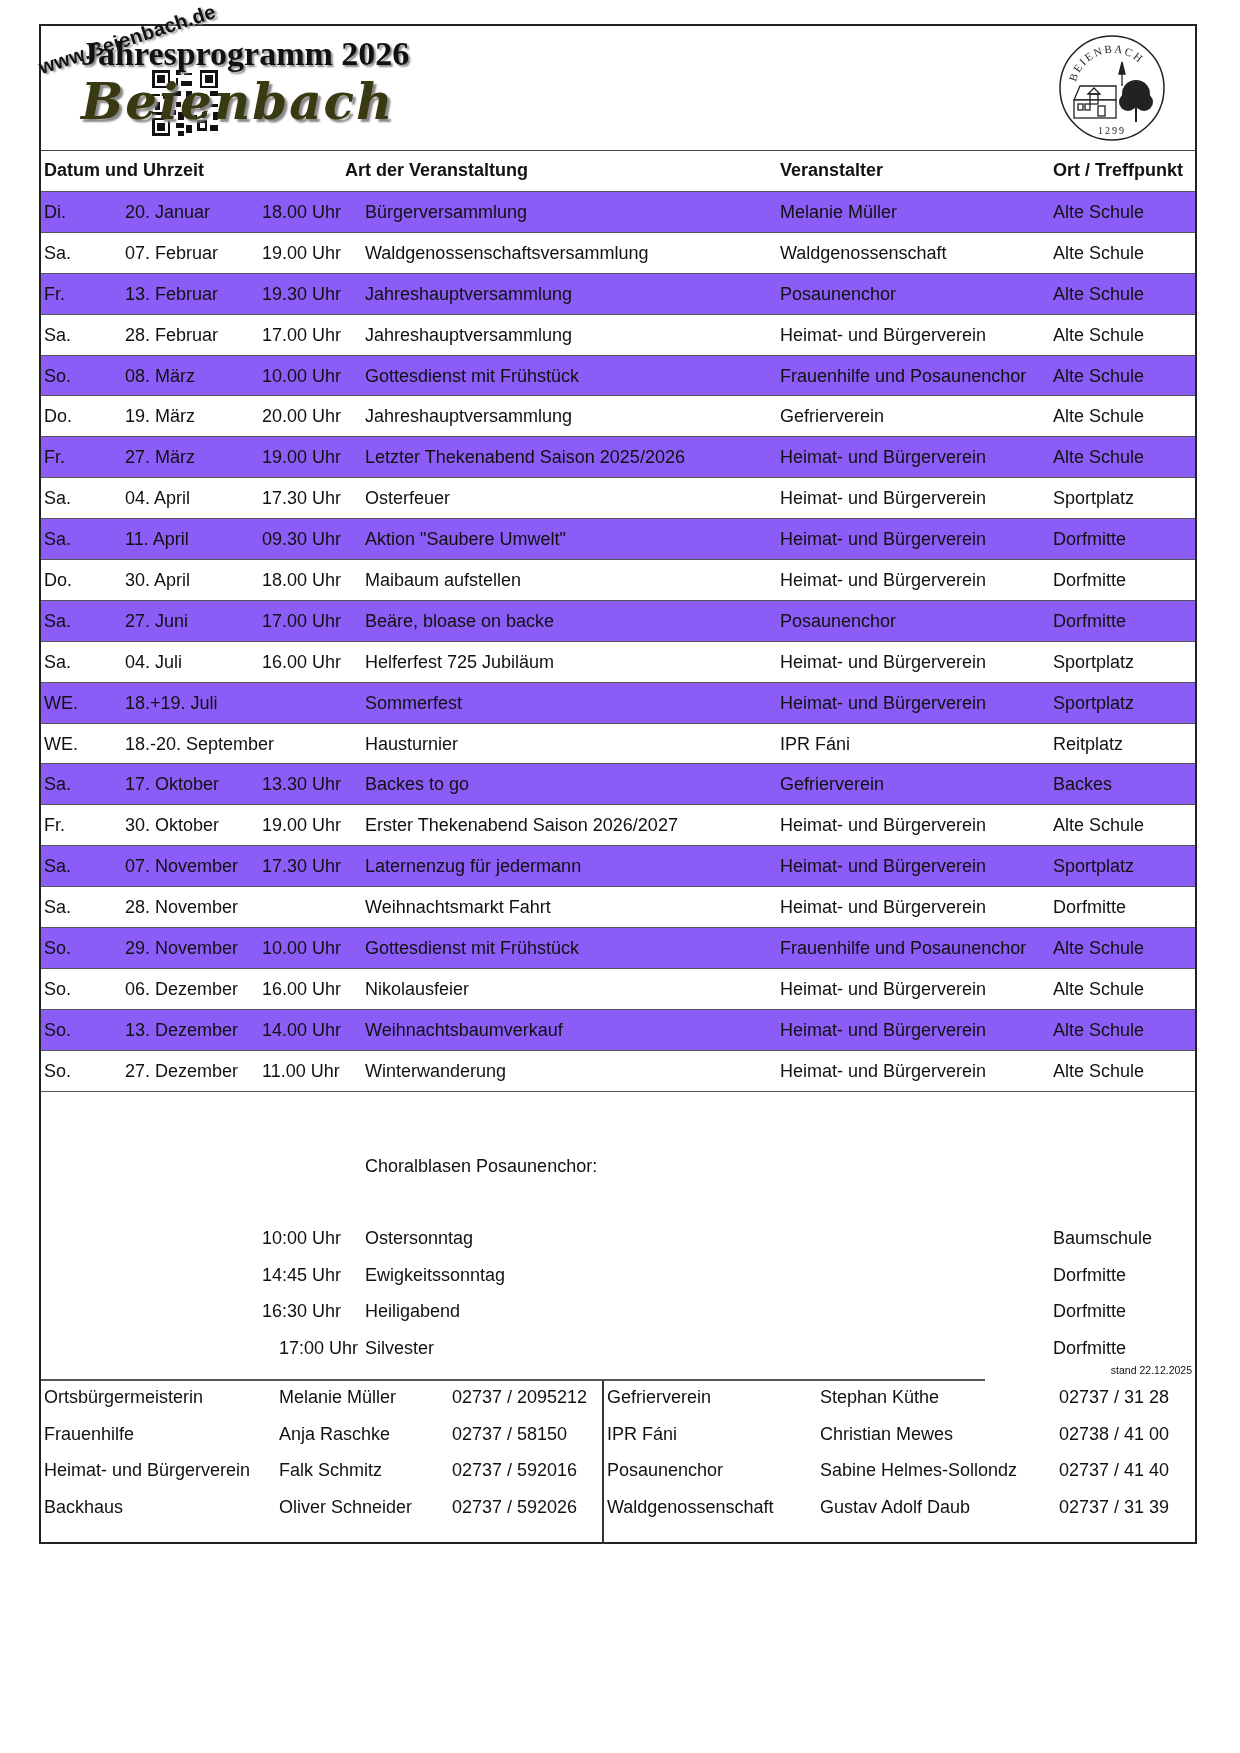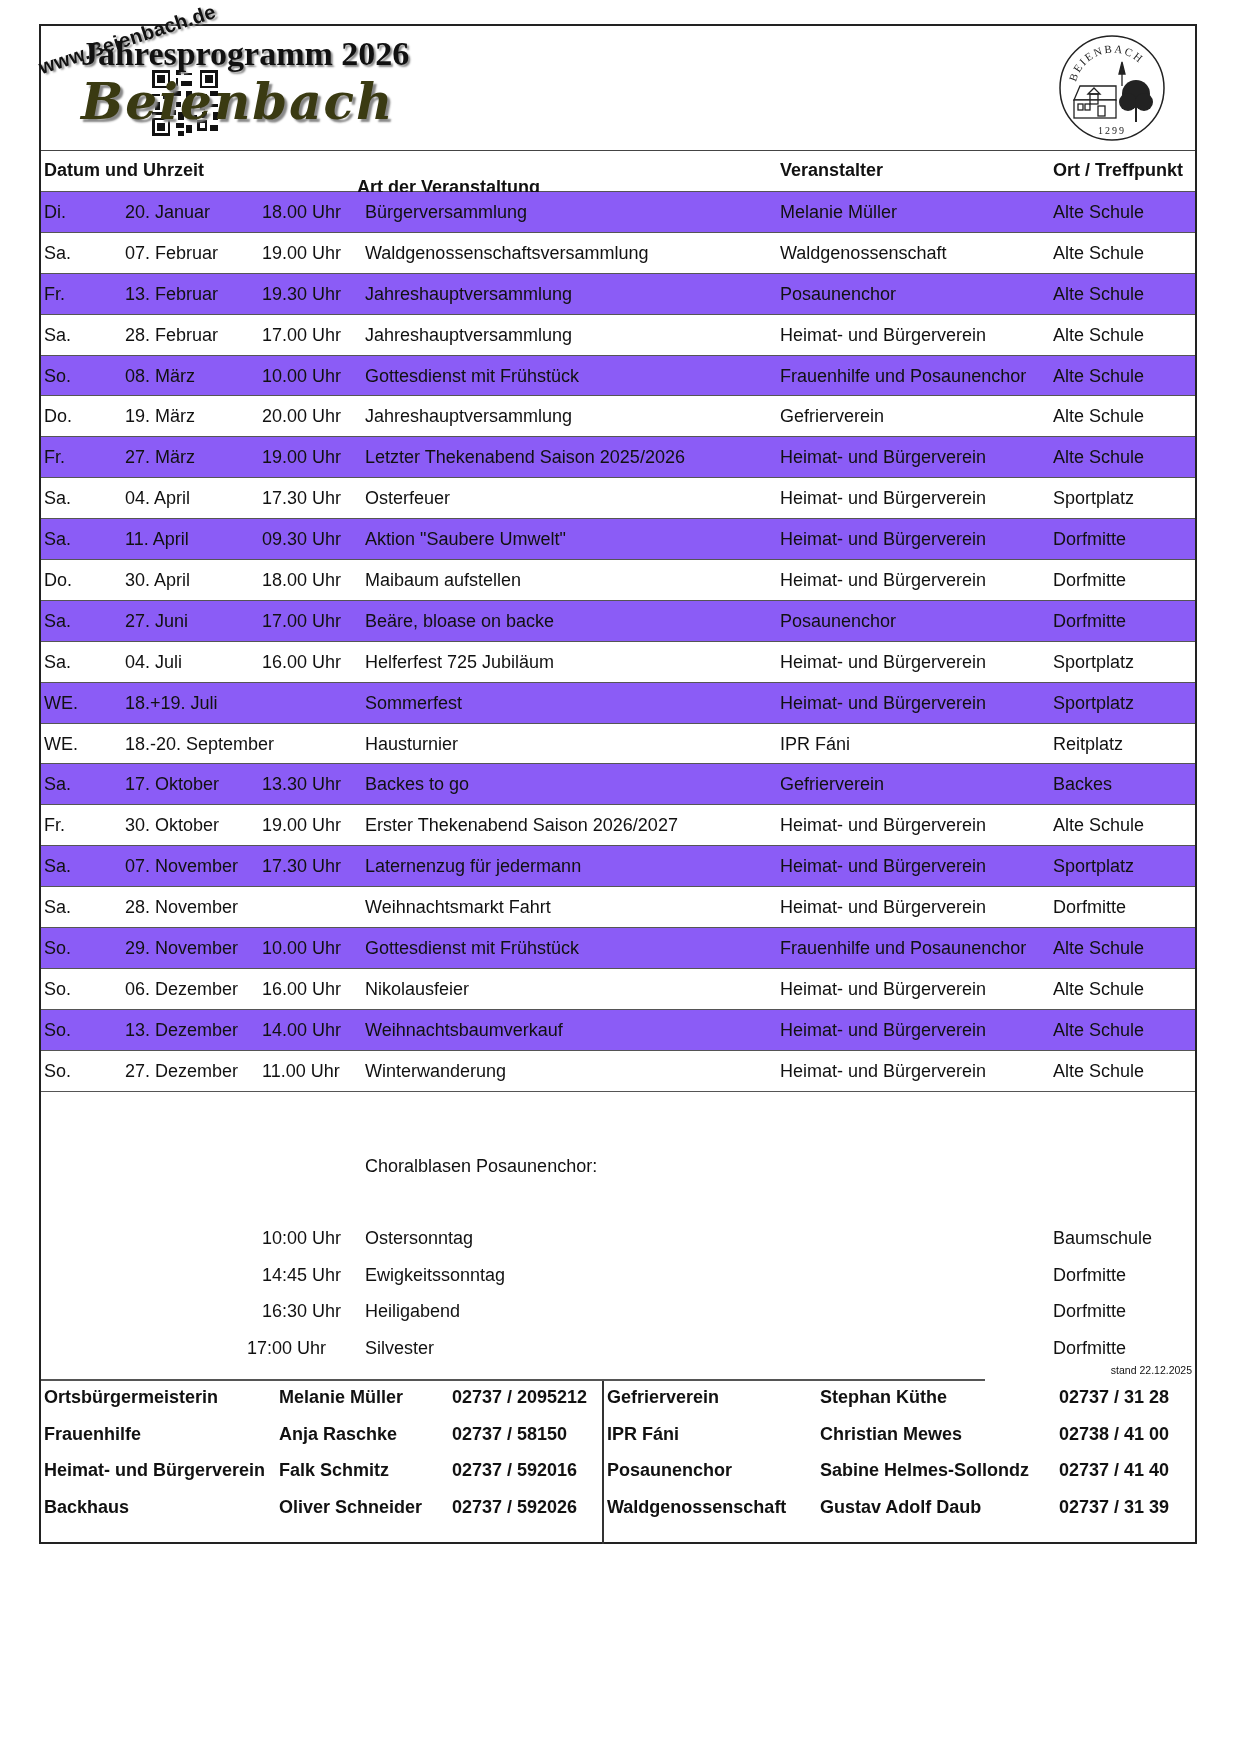--- a/index.html
+++ b/index.html
@@ -17,29 +17,29 @@
   .row.shade { background: #8b5cf6; }
   .row.head { height: 42px; font-weight: bold; font-size: 17.5px; }
   .row.head span { top: 10px; }
   .row span { position: absolute; top: 10px; font-size: 18px; white-space: nowrap; }
   .c-day { left: 3px; }
   .c-date { left: 48px; margin-left: 36px; }
   .c-time { left: 221px; }
   .c-event { left: 324px; }
   .c-org { left: 739px; }
   .c-place { left: 1012px; }
-  .head .c-event { left: 316px; margin-top: 17px; }
+  .head .c-event { left: 304px; }
   .head .c-org { left: 739px; }
   .head .c-place { left: 1012px; }
   .choral { position: absolute; left: 0; top: 1130px; width: 1154px; }
   .choral-title { position: absolute; left: 324px; top: 0; font-size: 18px; }
   .choral-row { position: absolute; left: 0; width: 1154px; height: 30px; margin-top: 36px; }
   .choral-row span { position: absolute; font-size: 18px; white-space: nowrap; }
   .stand { position: absolute; right: 3px; top: 1338px; font-size: 10.5px; }
-  .contacts { position: absolute; left: 0; top: 1353px; width: 944px; height: 163px; border-top: 2px solid #555; font-weight: bold; }
+  .contacts { position: absolute; left: 0; top: 1353px; width: 944px; height: 163px; border-top: 2px solid #555; }
   .contacts .divider { position: absolute; left: 561px; top: 0; width: 1.5px; height: 163px; background: #333; }
   .crow { position: absolute; left: 0; width: 1154px; height: 40px; }
   .crow span { position: absolute; font-size: 18px; white-space: nowrap; }
   .k1 { left: 3px; } .k2 { left: 238px; } .k3 { left: 411px; }
   .k4 { left: 566px; } .k5 { left: 779px; } .k6 { left: 1018px; }
 </style>
 </head>
 <body>
 
 <div class="frame">
@@ -318,21 +318,21 @@
           <span style="left: 221px;">14:45 Uhr</span>
           <span style="left: 324px;">Ewigkeitssonntag</span>
           <span style="left: 1012px;">Dorfmitte</span>
         </div>
         <div class="choral-row" style="top: 109px;">
           <span style="left: 221px;">16:30 Uhr</span>
           <span style="left: 324px;">Heiligabend</span>
           <span style="left: 1012px;">Dorfmitte</span>
         </div>
         <div class="choral-row" style="top: 145.5px;">
-          <span style="left: 206px;">17:00 Uhr</span>
+          <span style="left: 238px;">17:00 Uhr</span>
           <span style="left: 324px;">Silvester</span>
           <span style="left: 1012px;">Dorfmitte</span>
         </div>
       </div>
   </div>
 
   <div class="stand">stand 22.12.2025</div>
 
   <div class="contacts">
     <div class="divider"></div>

